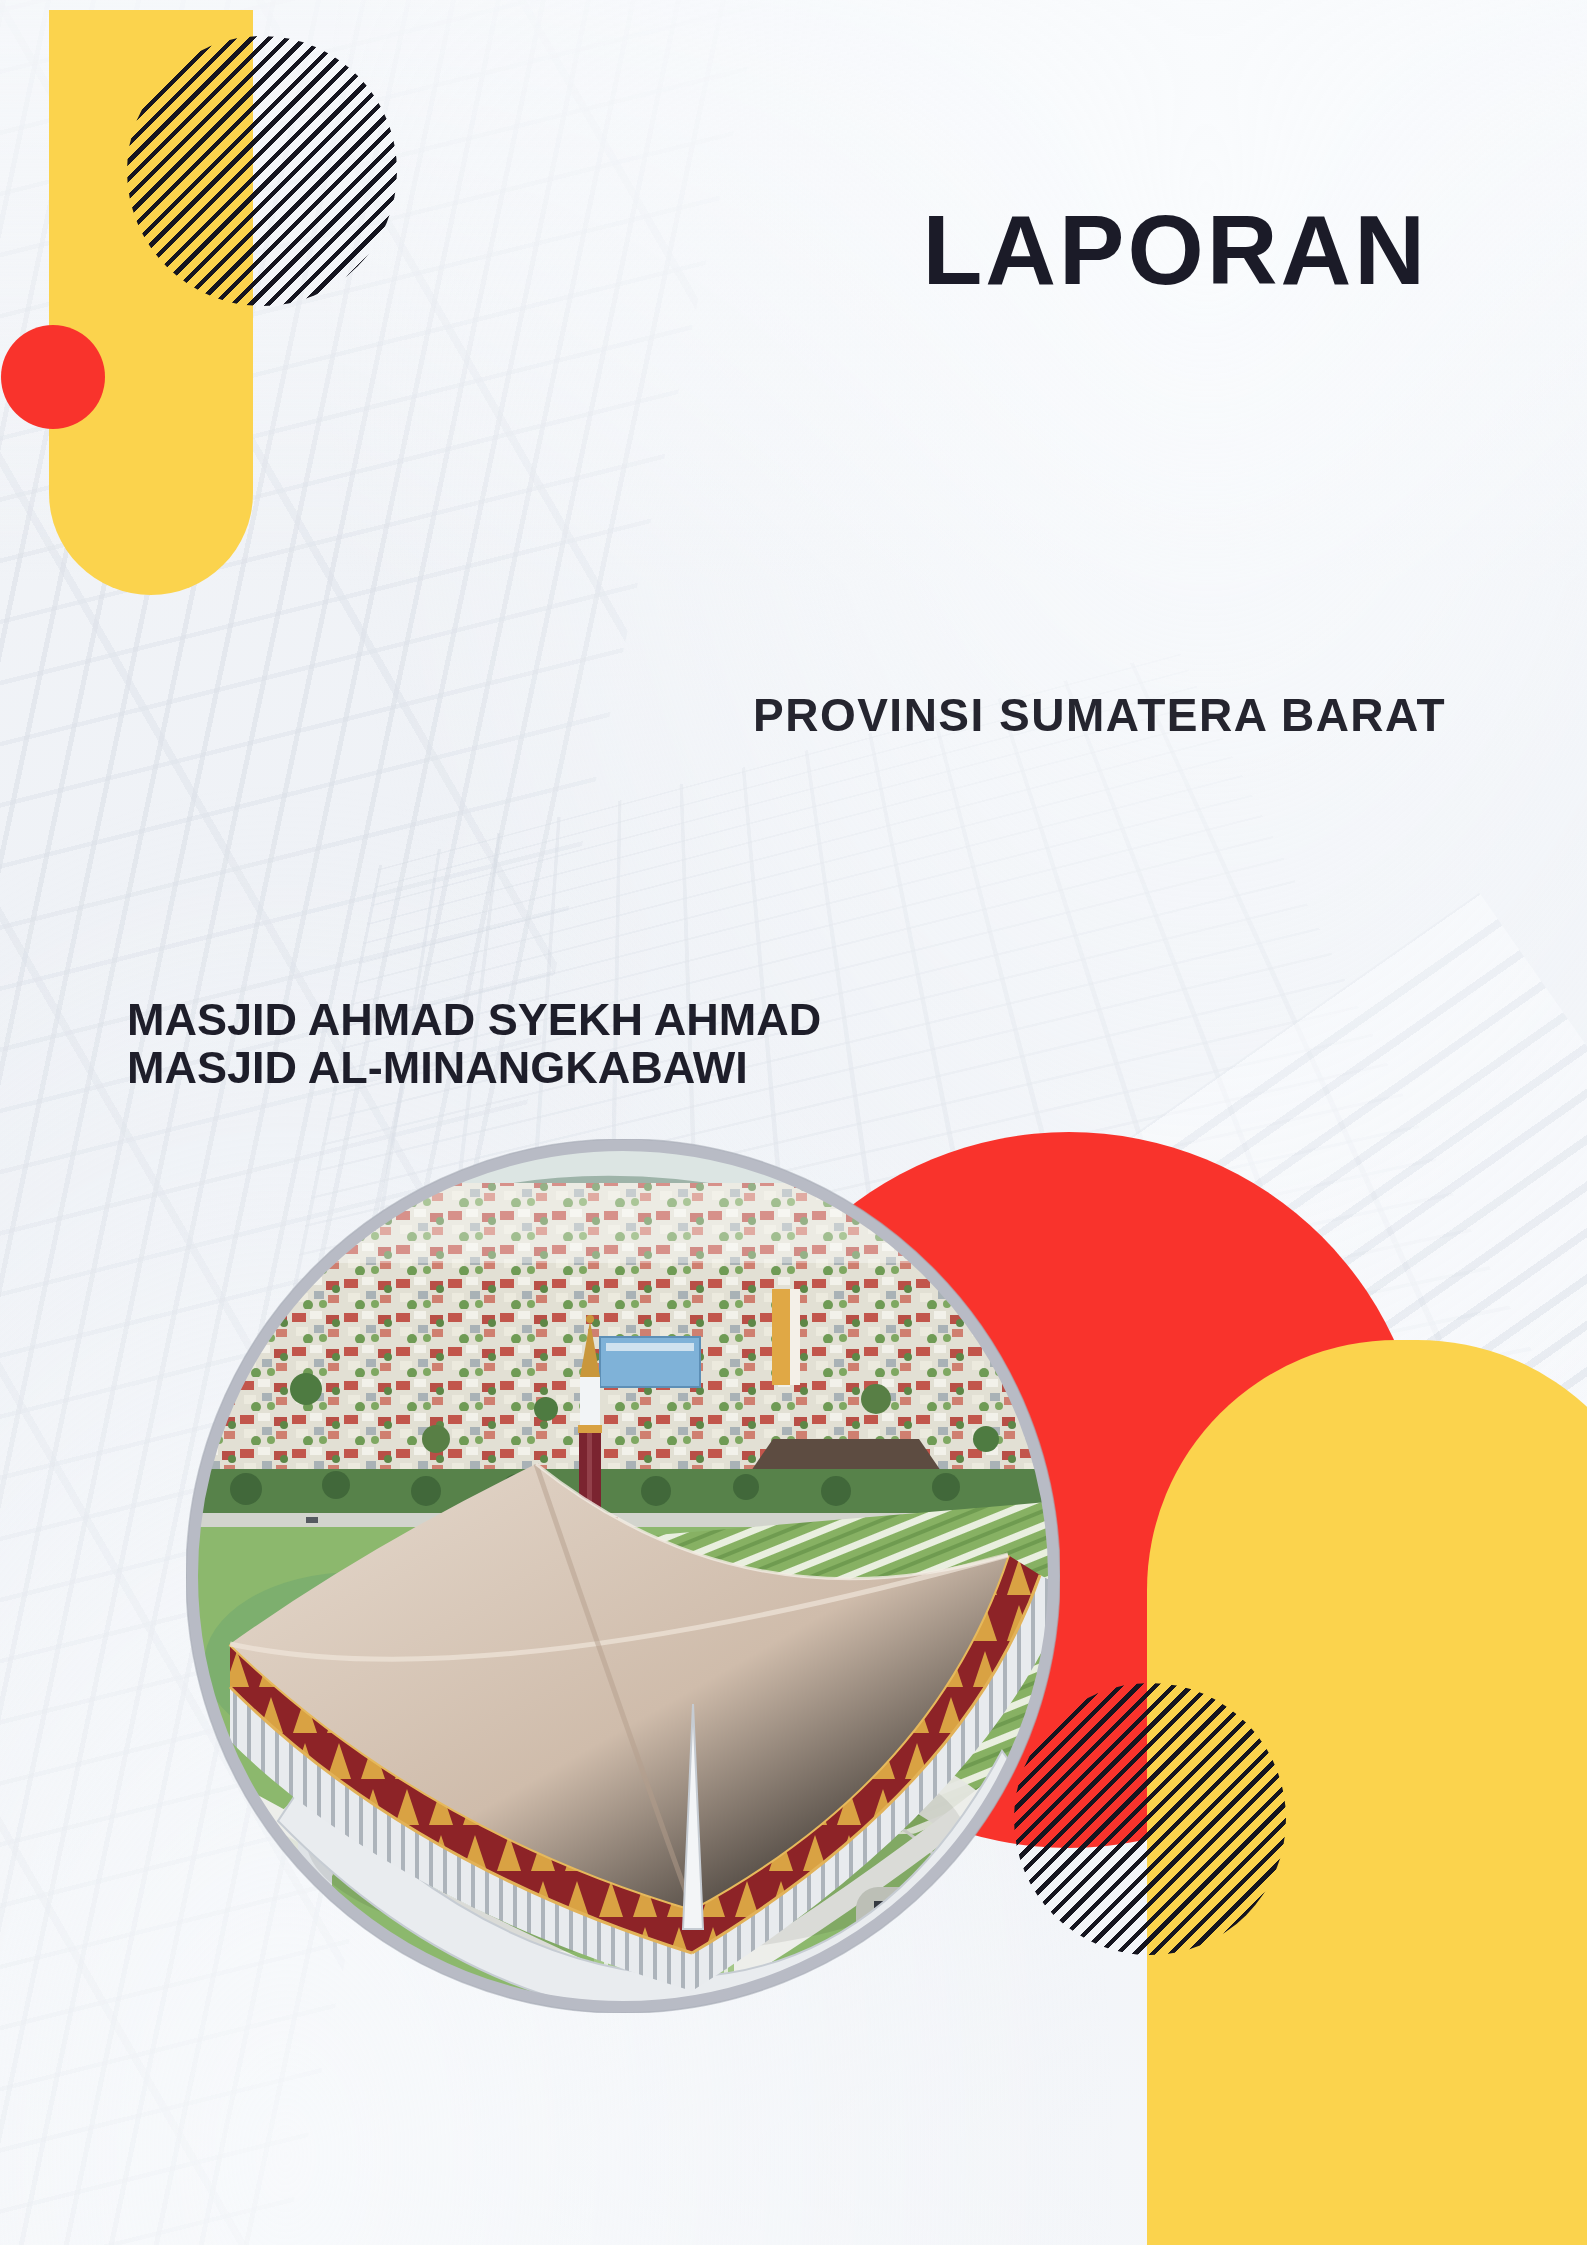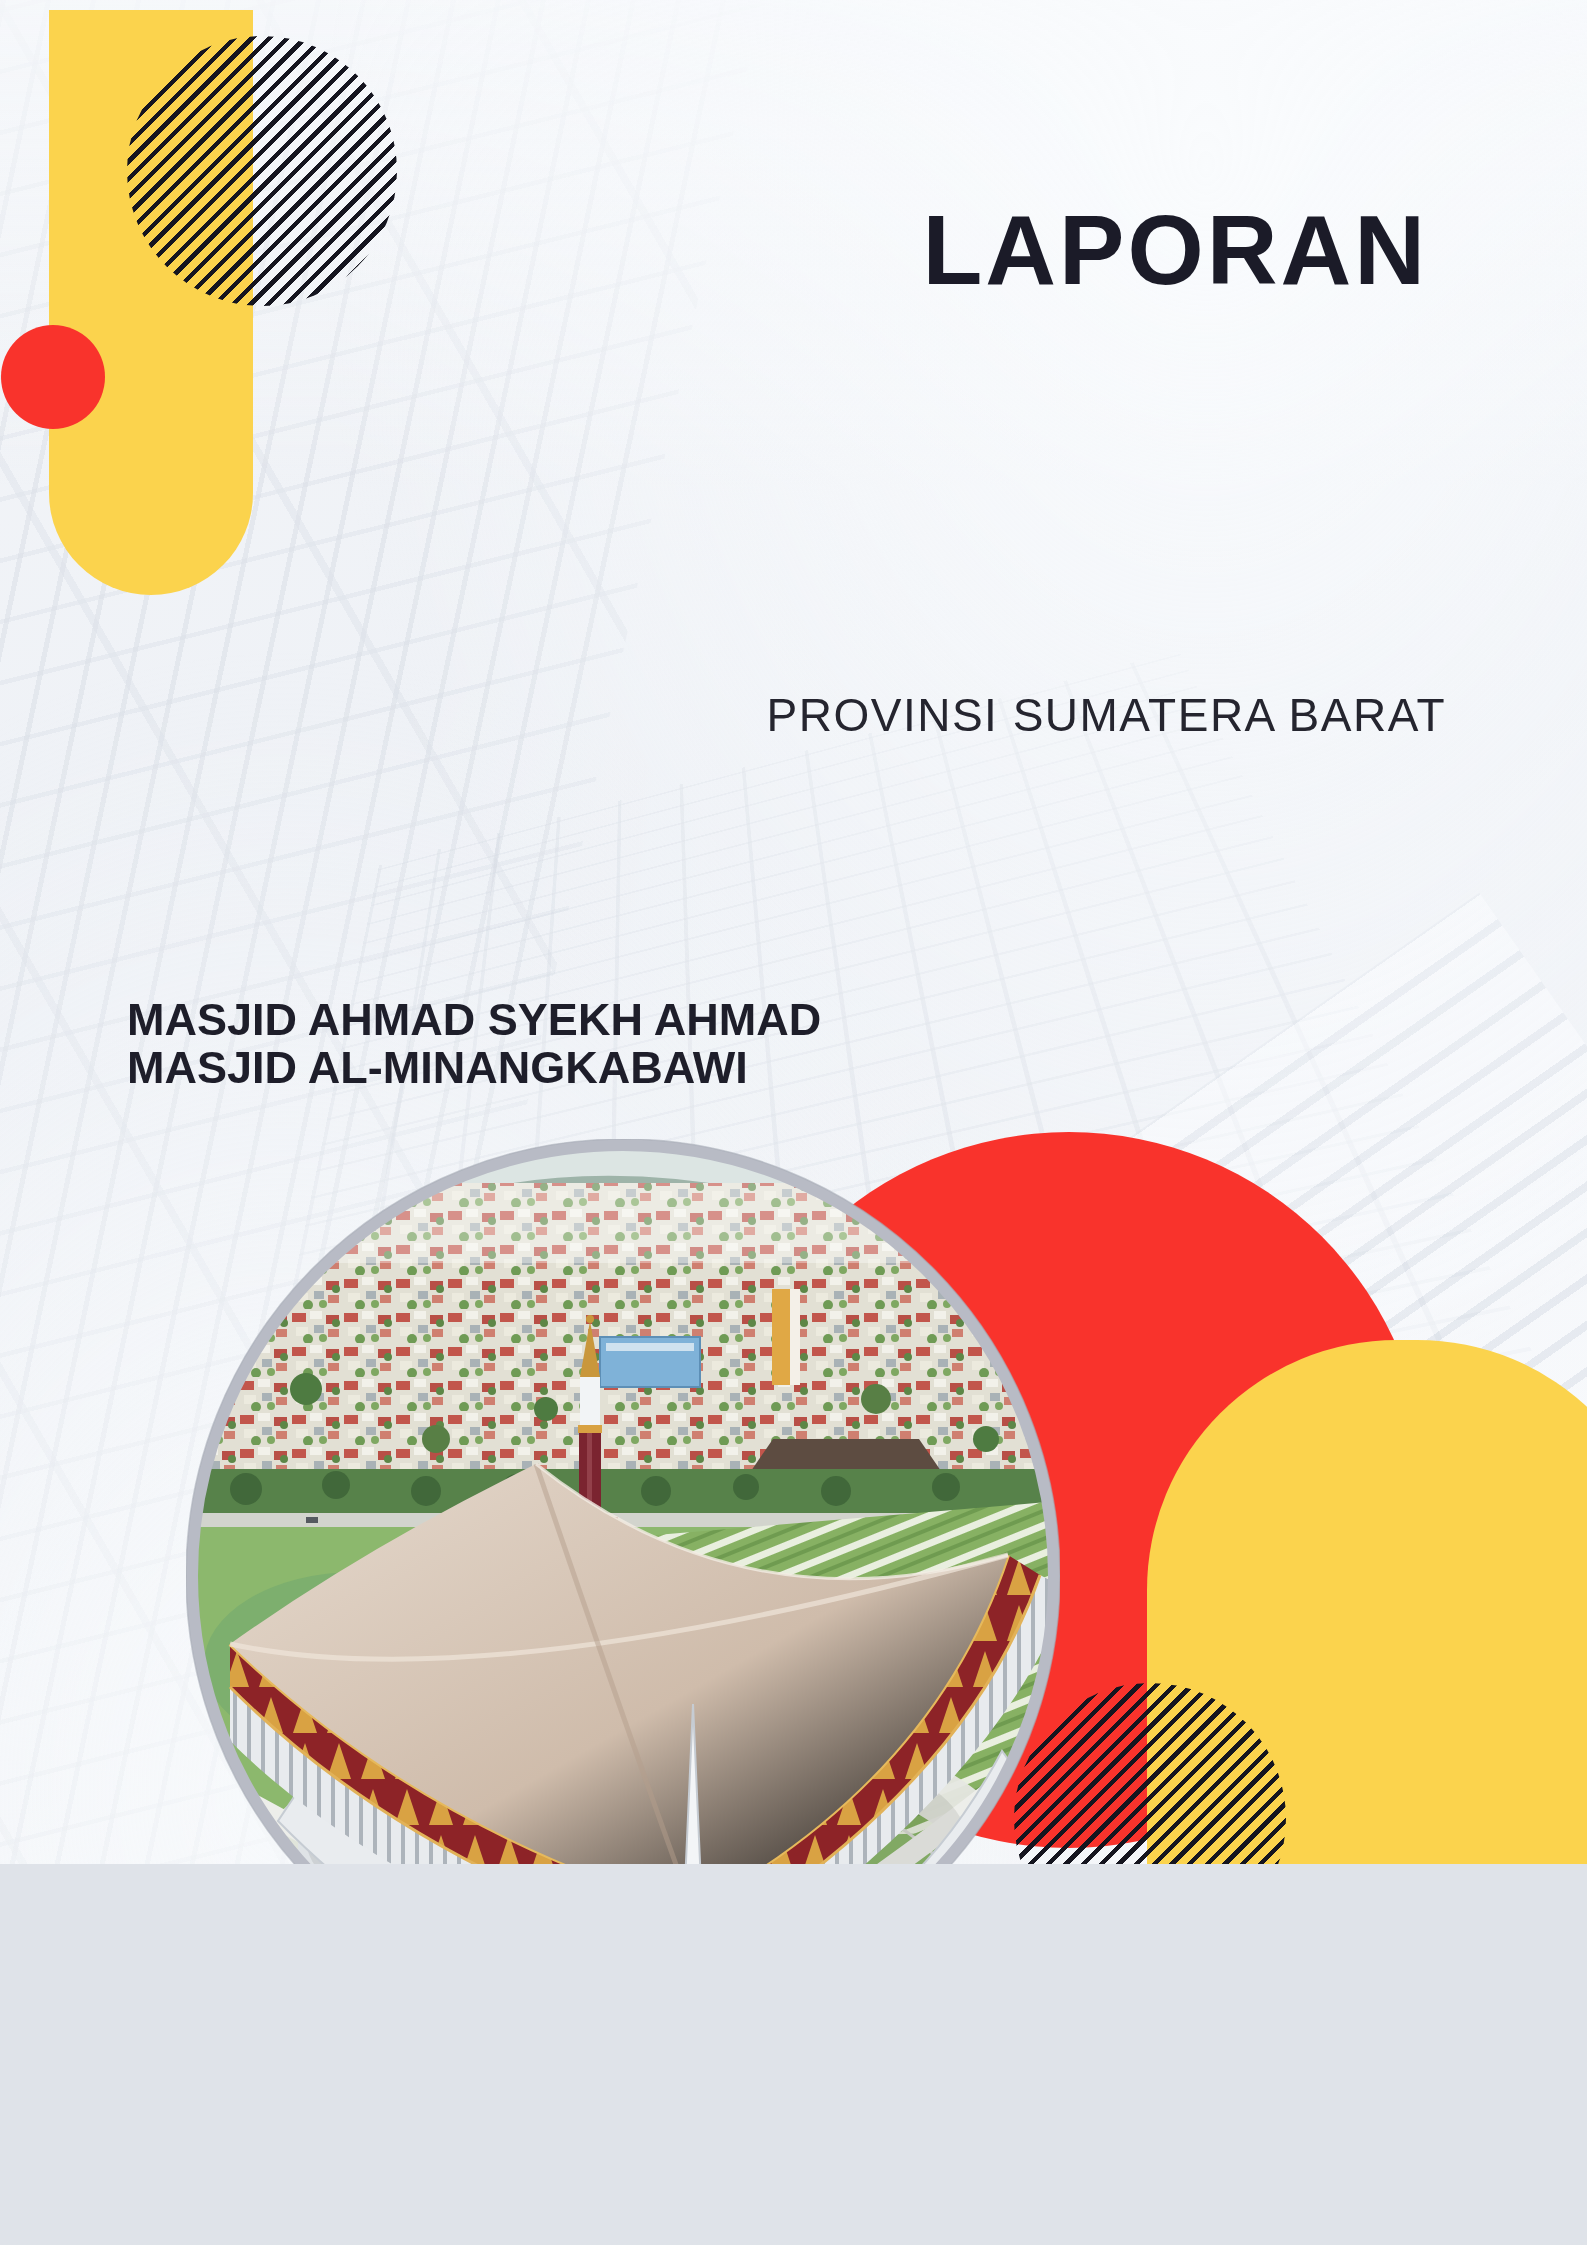--- a/index.html
+++ b/index.html
@@ -1,17 +1,17 @@
 <!DOCTYPE html>
 <html><head>
 <meta charset="utf-8">
 <style>
   html,body{margin:0;padding:0;}
   body{font-family:"Liberation Sans", sans-serif; background:#dfe3e9;}
-  .page{position:relative; width:1587px; height:1864px; overflow:hidden;
+  .page{position:relative; width:1587px; height:2245px; overflow:hidden;
         background:linear-gradient(165deg,#f3f5f8 0%,#eef1f6 45%,#f5f7fa 100%);}
 
   
   .bg{position:absolute; inset:0; overflow:hidden;}
   .tower-main{position:absolute; left:150px; top:-120px; width:1400px; height:1700px;
     background-image:
       repeating-linear-gradient(90deg, rgba(198,205,216,.55) 0 6px, rgba(255,255,255,0) 6px 110px),
       repeating-linear-gradient(0deg, rgba(203,210,220,.50) 0 5px, rgba(255,255,255,0) 5px 58px);
     transform:perspective(1400px) rotateX(34deg) rotateY(-12deg) rotate(-5deg);
     transform-origin:50% 100%; opacity:.5;}
@@ -43,21 +43,21 @@
     border-radius:50%; background:#F9332C; z-index:2;}
   .yellow-blob-br{position:absolute; left:1147px; top:1340px; width:520px; height:930px;
     background:#FBD34D; border-radius:250px 250px 0 0; z-index:3;}
 
   
   .title{position:absolute; top:200px; right:159px; margin:0; text-align:right;
     font-size:98px; line-height:100px; font-weight:800; letter-spacing:3px;
     color:#1B1B28; z-index:6;}
   .title span{display:block;}
   .subtitle{position:absolute; top:688px; right:141px; text-align:right;
-    font-size:46px; font-weight:400; letter-spacing:1.5px; color:#25252F; z-index:6;}
+    font-size:46px; font-weight:700; letter-spacing:1.5px; color:#25252F; z-index:6;}
   .caption{position:absolute; left:127px; top:996px; font-size:45px; line-height:48px;
     font-weight:700; letter-spacing:0px; color:#1E1E2A; z-index:6;}
   .caption span{display:block;}
 
   
   .photo-wrap{position:absolute; left:186px; top:1139px; width:874px; height:874px; z-index:5;}
 </style>
 </head>
 <body>
 

